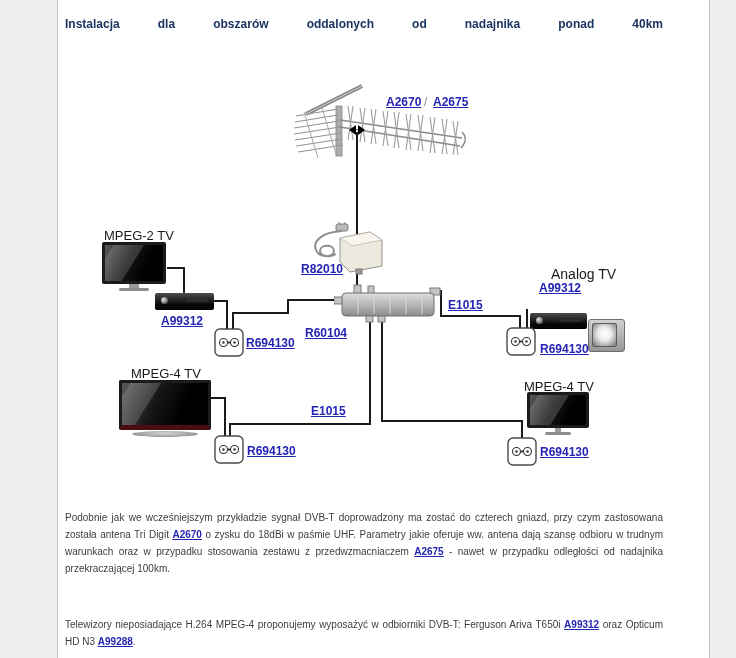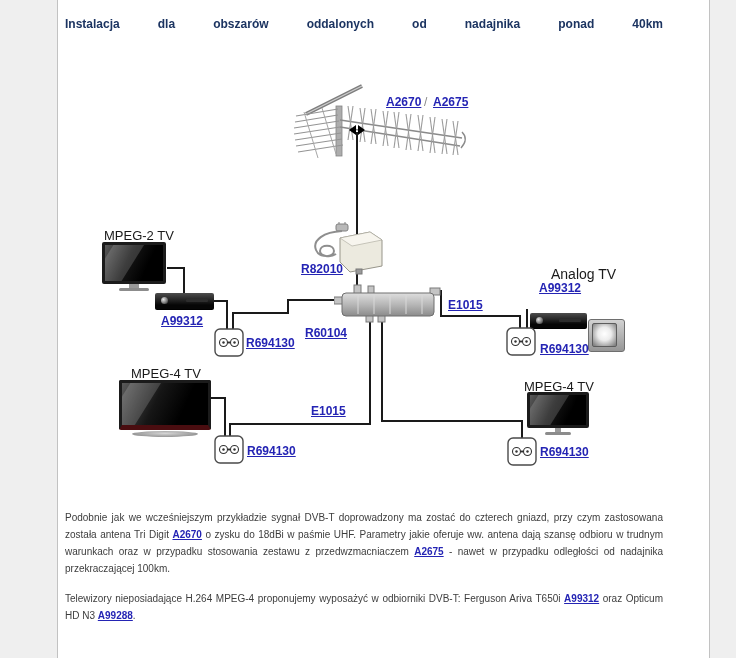--- a/index.html
+++ b/index.html
@@ -244,16 +244,16 @@
 
   <span class="dtext" style="left:131px;top:366px">MPEG-4 TV</span>
   <a class="dlabel" style="left:247px;top:444px">R694130</a>
 
   <span class="dtext" style="left:524px;top:379px">MPEG-4 TV</span>
   <a class="dlabel" style="left:540px;top:445px">R694130</a>
 
   <p class="para" style="top:499px">
     <span>Podobnie jak we wcześniejszym przykładzie sygnał DVB-T doprowadzony ma zostać do czterech gniazd, przy czym zastosowana została antena Tri Digit </span><a>A2670</a><span> o zysku do 18dBi w paśmie UHF. Parametry jakie oferuje ww. antena dają szansę odbioru w trudnym warunkach oraz w przypadku stosowania zestawu z przedwzmacniaczem </span><a>A2675</a><span> - nawet w przypadku odległości od nadajnika przekraczającej 100km.</span>
   </p>
-  <p class="para" style="top:580px">
+  <p class="para" style="top:606px">
     <span>Telewizory nieposiadające H.264 MPEG-4 proponujemy wyposażyć w odbiorniki DVB-T: Ferguson Ariva T650i </span><a>A99312</a><span> oraz Opticum HD N3 </span><a>A99288</a><span>.</span>
   </p>
 </div>
 
 </body></html>

